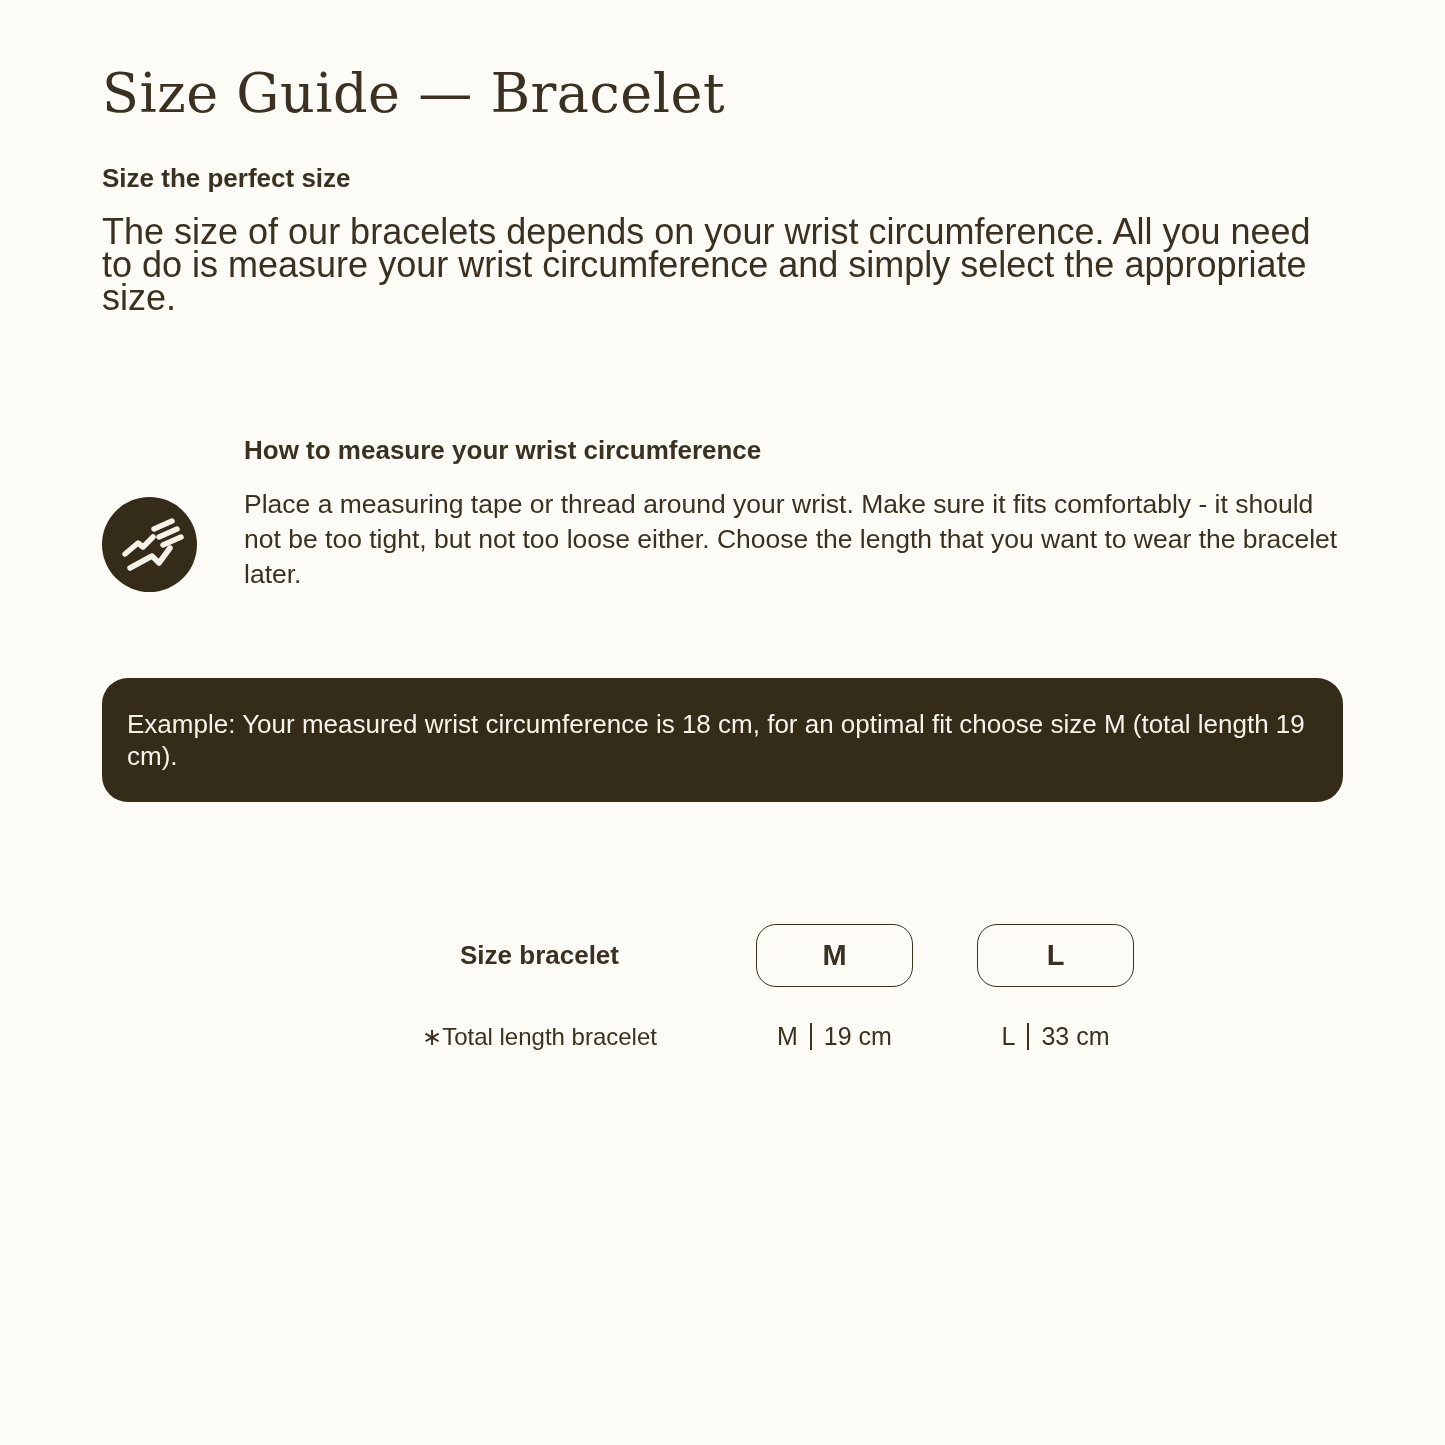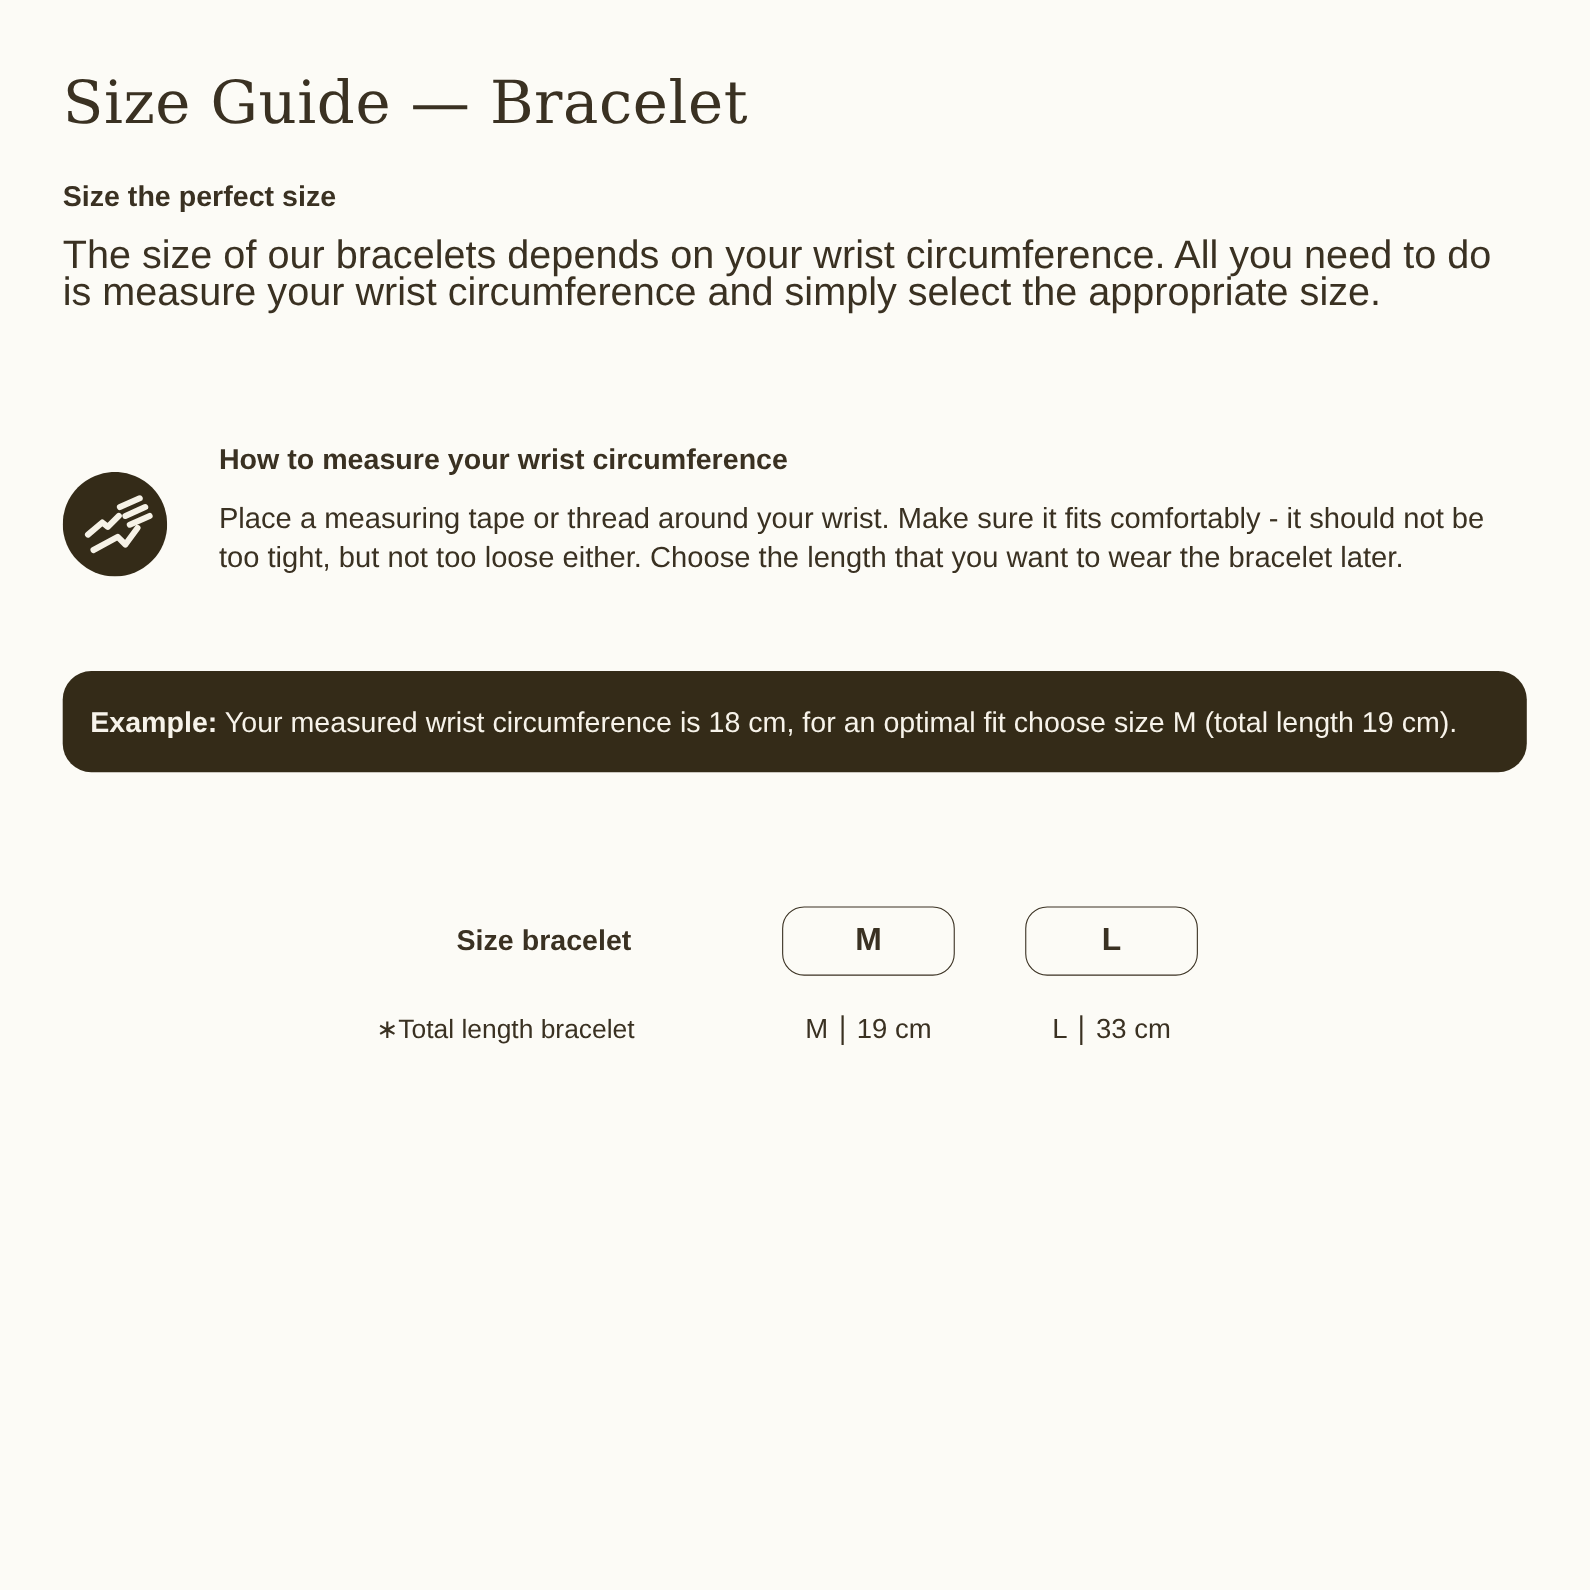--- a/index.html
+++ b/index.html
@@ -6,21 +6,21 @@
   html, body { margin: 0; padding: 0; }
   body {
     background: #fcfbf6;
     font-family: "Liberation Sans", sans-serif;
     color: #3a3122;
   }
   .page {
     width: 1445px;
     height: 1445px;
     position: relative;
-    padding: 0 57px;
+    padding: 0 102px;
     overflow: hidden;
   }
   .page-title {
     font-family: "DejaVu Serif", serif;
     font-weight: 400;
     font-size: 54px;
     line-height: 1.1;
     margin: 0;
     padding-top: 64px;
     letter-spacing: 0.5px;
@@ -69,21 +69,21 @@
 
   .example-banner {
     margin-top: 86px;
     background: #342b18;
     color: #f7f3ea;
     border-radius: 26px;
     padding: 30px 25px;
     font-size: 26px;
     line-height: 32px;
   }
-  .example-label { font-weight: bold; }
+  .example-label { font-weight: normal; }
 
   .size-table {
     margin-top: 122px;
     margin-left: 285px;
     display: grid;
     grid-template-columns: 305px 157px 157px;
     column-gap: 64px;
     row-gap: 34px;
     align-items: center;
   }
@@ -101,21 +101,21 @@
     align-items: center;
     justify-content: center;
     font-family: "Liberation Sans", sans-serif;
     font-size: 29px;
     font-weight: bold;
     color: #3a3122;
     cursor: pointer;
     width: 100%;
   }
   .footnote {
-    text-align: left;
+    text-align: center;
     font-size: 24px;
     line-height: 31px;
   }
   .length-cell {
     display: flex;
     align-items: center;
     justify-content: center;
     font-size: 25px;
     gap: 12px;
   }

